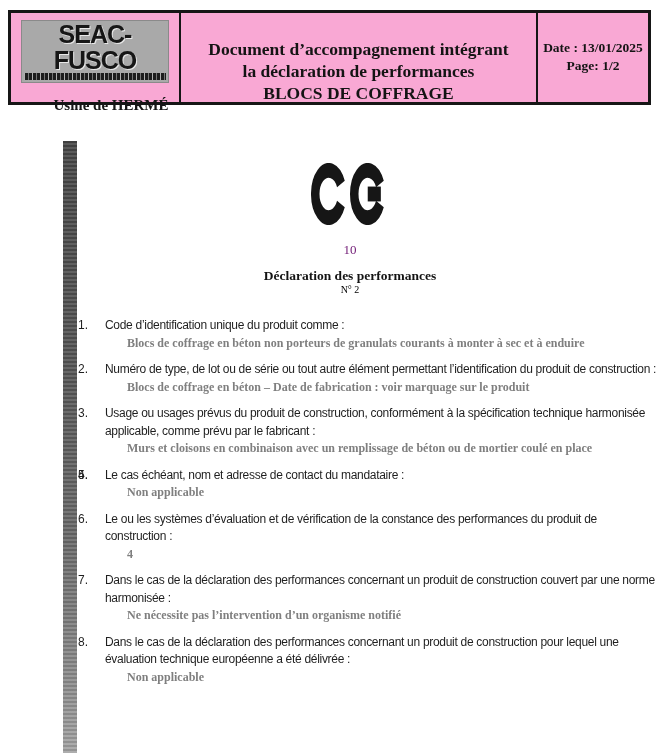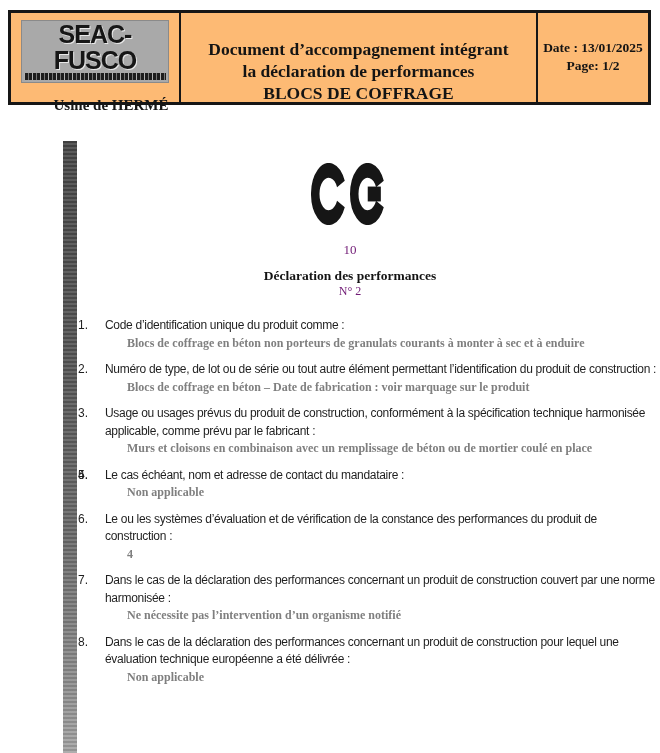--- a/index.html
+++ b/index.html
@@ -10,21 +10,21 @@
     font-family:"Liberation Sans", sans-serif;
     overflow:hidden;
   }
 
   
   .header {
     position:absolute; left:8px; top:10px;
     width:643px; height:95px;
     border:3px solid #161616;
     display:flex;
-    background:#fdba74;
+    background:#f9a8d4;
   }
   .header-left {
     width:170px; height:100%;
     border-right:2px solid #161616;
     display:flex; flex-direction:column; align-items:center;
   }
   .logo-box {
     margin-top:7px;
     width:148px;
     background:#a9a9a9;
@@ -98,21 +98,21 @@
     font-size:13px; color:#701a75;
   }
   .decl-title {
     position:absolute; top:268px; left:0; width:100%;
     font-family:"Liberation Serif", serif;
     font-weight:bold; font-size:13.5px; color:#141414;
   }
   .decl-number {
     position:absolute; top:284px; left:0; width:100%;
     font-family:"Liberation Serif", serif;
-    font-size:12px; color:#701a75;
+    font-size:10px; color:#000000;
   }
 
   
   .items {
     position:absolute; left:78px; top:317px; width:562px;
   }
   .item {
     position:relative;
     padding-left:27px;
     margin-bottom:9px;

